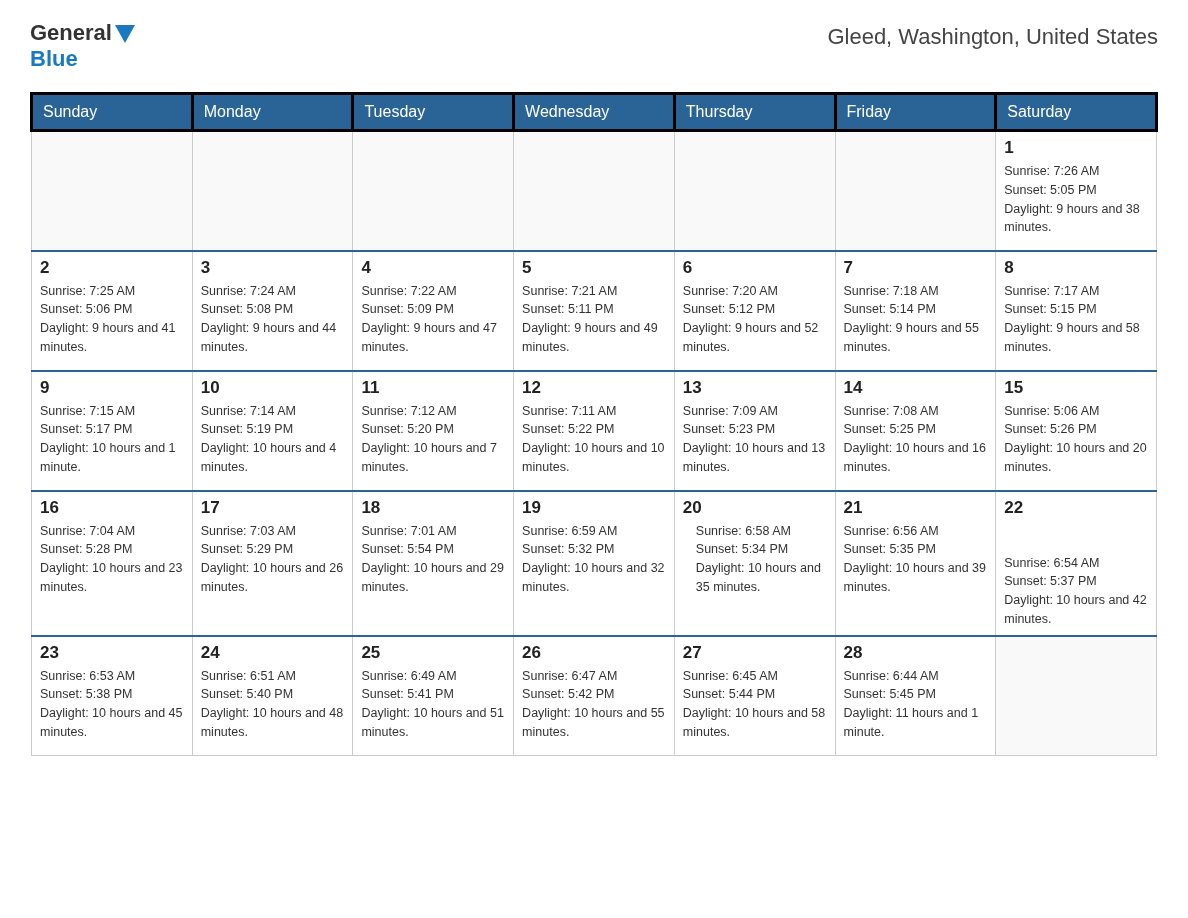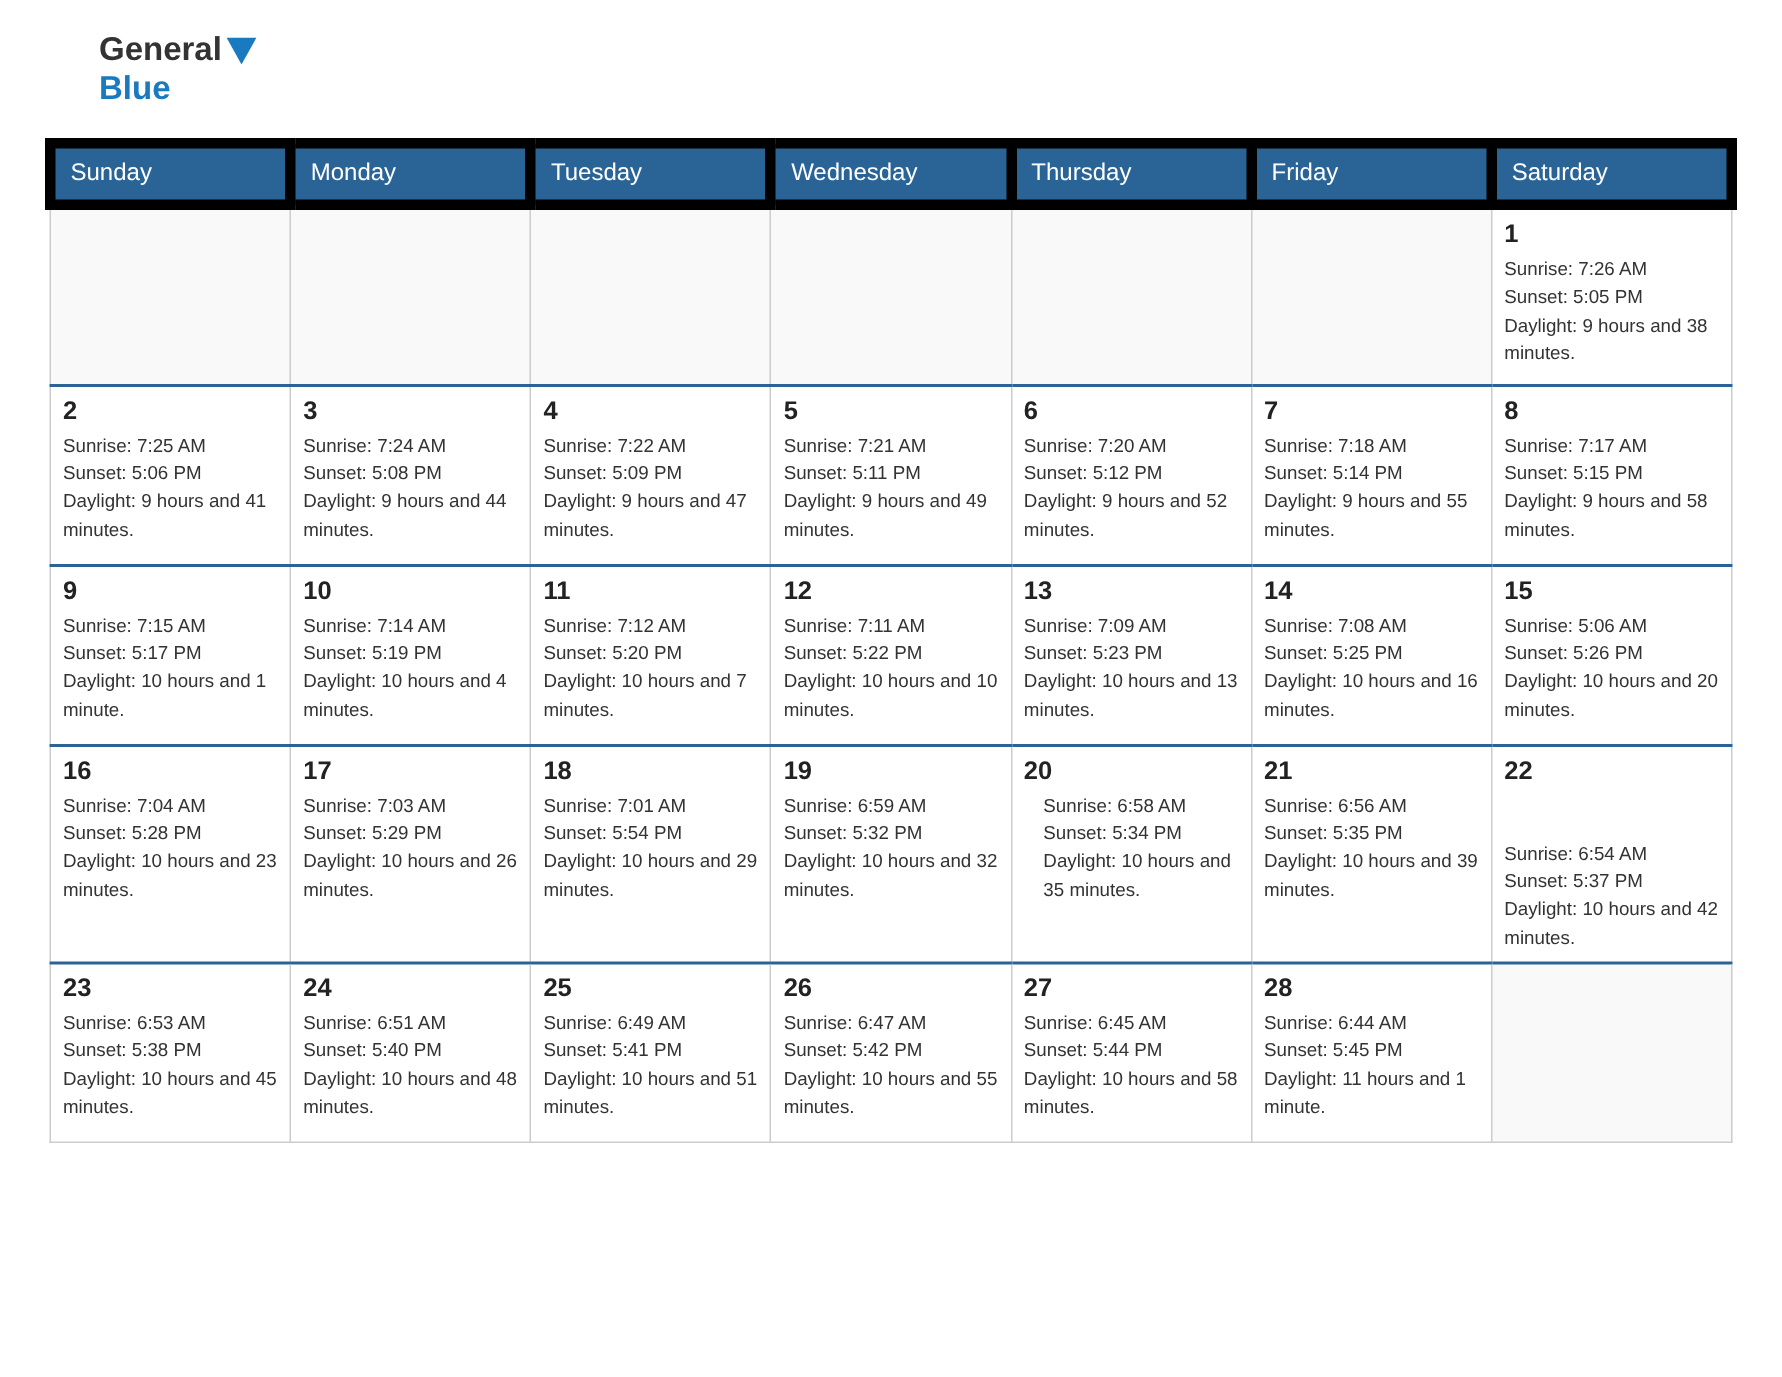--- a/index.html
+++ b/index.html
@@ -8,21 +8,20 @@
       background: #fff;
       width: 1188px;
       min-height: 918px;
       padding: 20px 30px;
     }
     .header {
       display: flex;
       justify-content: space-between;
       align-items: flex-start;
       margin-bottom: 20px;
-      margin-left: 36px;
     }
     .logo-wrapper {
       display: flex;
       flex-direction: column;
       align-items: flex-start;
     }
     .logo-line1 {
       display: flex;
       align-items: center;
     }
@@ -45,21 +44,21 @@
       border-collapse: collapse;
       border: 1px solid #aaa;
     }
     .calendar th {
       background-color: #2a6496;
       color: #fff;
       font-size: 16px;
       font-weight: normal;
       padding: 8px 10px;
       text-align: left;
-      border: 7px solid #000000;
+      border: 3px solid #000000;
     }
     .calendar td {
       width: calc(100% / 7);
       vertical-align: top;
       padding: 6px 8px;
       border: 1px solid #ccc;
       height: 120px;
       font-size: 13px;
       color: #333;
     }
@@ -88,20 +87,21 @@
   <div class="logo-wrapper">
     <div class="logo-line1">
       <span style="font-size:22px;font-weight:bold;color:#333;">General</span>
       <svg width="20" height="18" viewBox="0 0 20 18" style="margin-left:3px;margin-top:2px;">
         <polygon points="0,0 20,0 10,18" fill="#1a7abf"></polygon>
       </svg>
     </div>
     <span style="font-size:22px;font-weight:bold;color:#1a7abf;margin-left:0;">Blue</span>
   </div>
   <div class="title-section">
+    <div class="location">Gleed, Washington, United States</div>
   </div>
 </div>
 
 <table class="calendar">
   <thead>
     <tr>
     <th>Sunday</th>
         <th>Monday</th>
         <th>Tuesday</th>
         <th>Wednesday</th>

